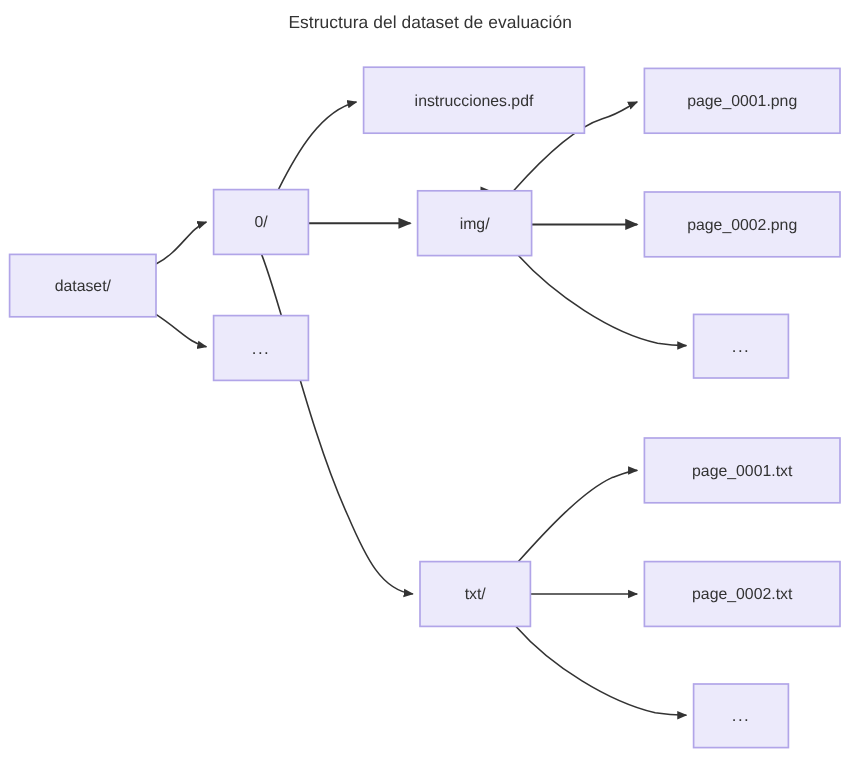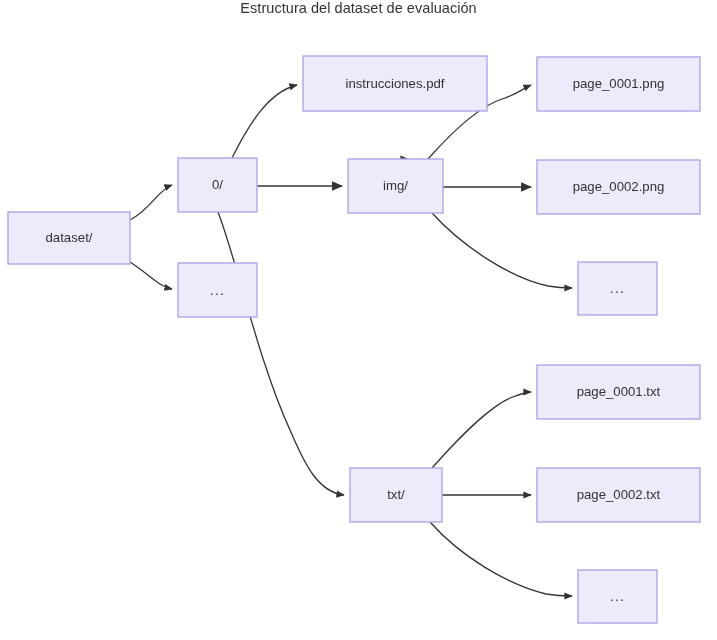--- a/index.html
+++ b/index.html
@@ -19,20 +19,21 @@
     height: 640px;
   }
   .diagram-title {
     position: absolute;
     top: 0;
     left: 0;
     width: 717px;
     text-align: center;
     font-size: 14.5px;
     color: #333333;
+    padding-top: 11px;
     letter-spacing: 0.05px;
   }
   svg.flow {
     position: absolute;
     top: 0;
     left: 0;
     width: 717px;
     height: 640px;
     display: block;
   }

